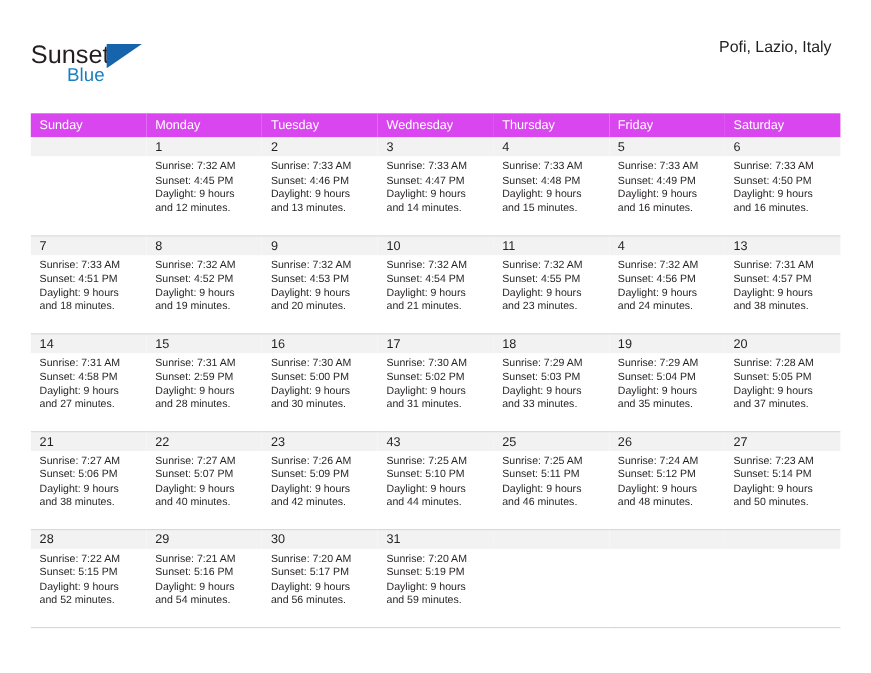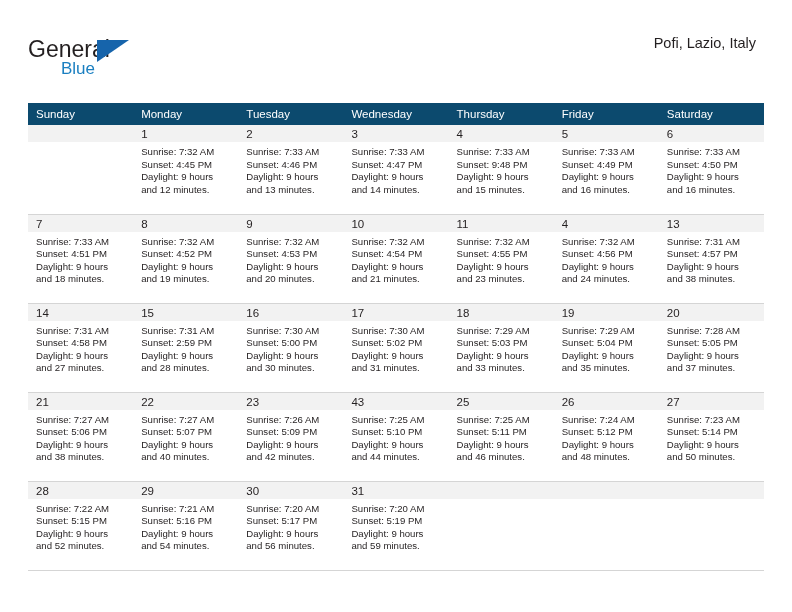--- a/index.html
+++ b/index.html
@@ -55,21 +55,21 @@
 
   
   .cal {
     position: absolute;
     left: 28px; top: 103px;
     width: 736px;
     border-collapse: collapse;
     table-layout: fixed;
   }
   .cal th {
-    background: #0c4a6e;
+    background: #d946ef;
     color: #ffffff;
     font-size: 11.5px;
     font-weight: normal;
     text-align: left;
     padding: 5px 0 5px 8px;
     height: 21px;
     border: none;
   }
   .cal td {
     vertical-align: top;
@@ -101,21 +101,21 @@
   }
 </style>
 </head>
 <body>
 
 <div class="page">
 
   <div class="top">
 
     <div class="logo">
-      <span class="logo-general">General</span>
+      <span class="logo-general">Sunset</span>
       <span class="logo-tri"></span>
       <span class="logo-blue">Blue</span>
     </div>
 
     <div class="title-block">
       <div class="location">Pofi, Lazio, Italy</div>
     </div>
 
   </div>
 
@@ -160,21 +160,21 @@
               <div>Sunrise: 7:33 AM</div>
               <div>Sunset: 4:47 PM</div>
               <div>Daylight: 9 hours</div>
               <div>and 14 minutes.</div>
             </div>
           </td>
           <td>
             <div class="daynum-band">4</div>
             <div class="cell-body">
               <div>Sunrise: 7:33 AM</div>
-              <div>Sunset: 9:48 PM</div>
+              <div>Sunset: 4:48 PM</div>
               <div>Daylight: 9 hours</div>
               <div>and 15 minutes.</div>
             </div>
           </td>
           <td>
             <div class="daynum-band">5</div>
             <div class="cell-body">
               <div>Sunrise: 7:33 AM</div>
               <div>Sunset: 4:49 PM</div>
               <div>Daylight: 9 hours</div>

